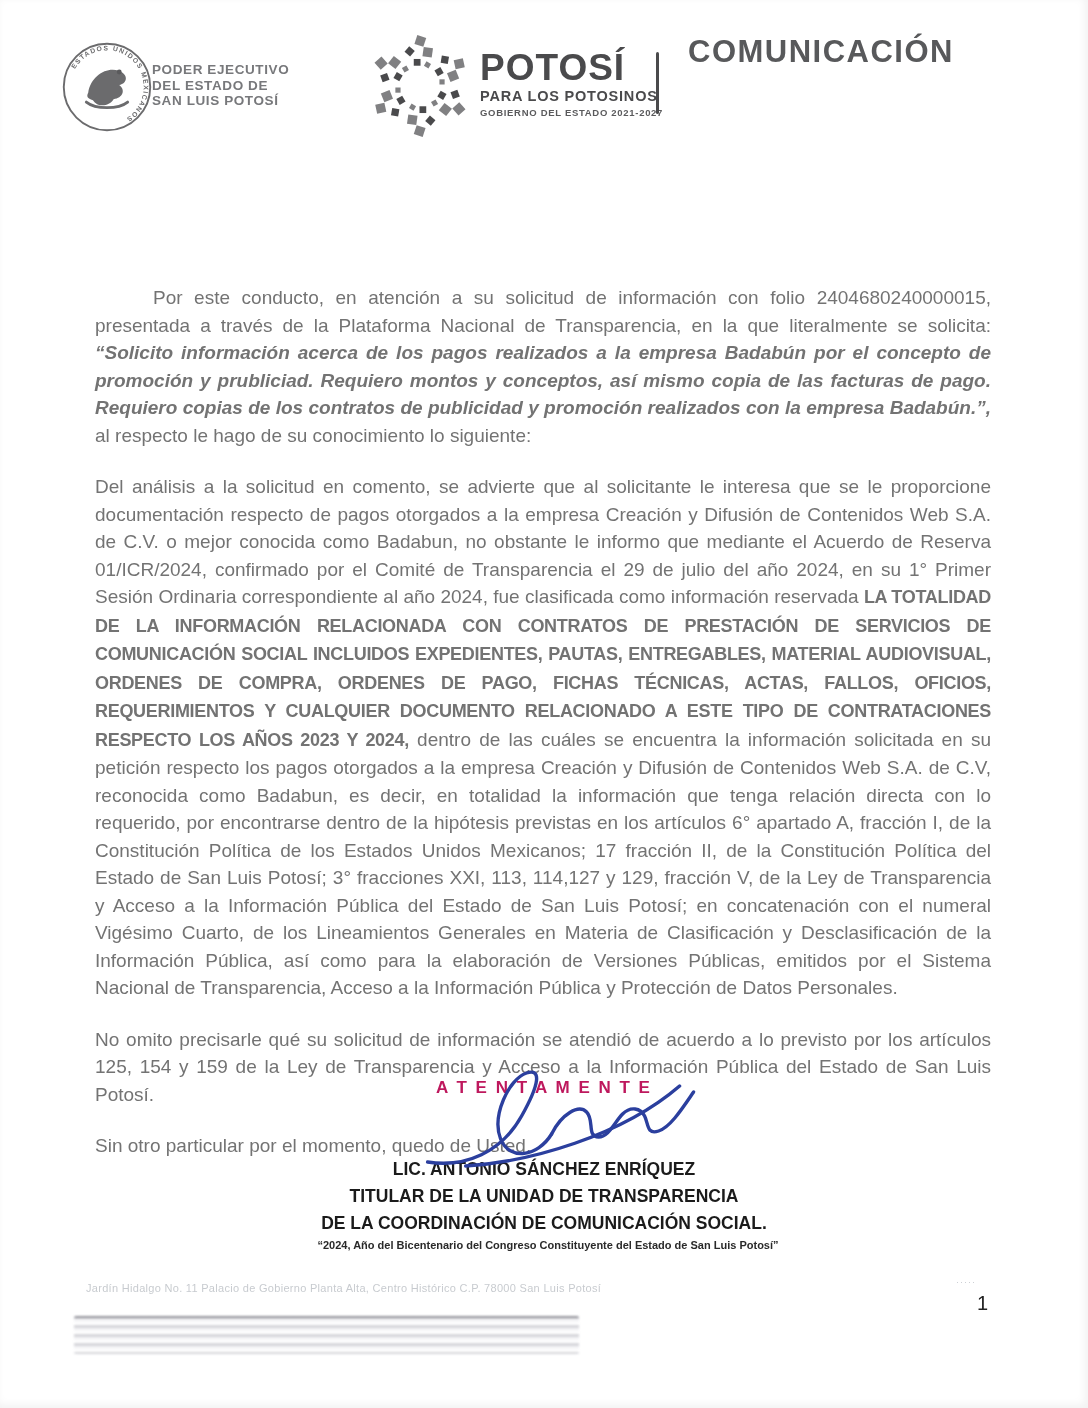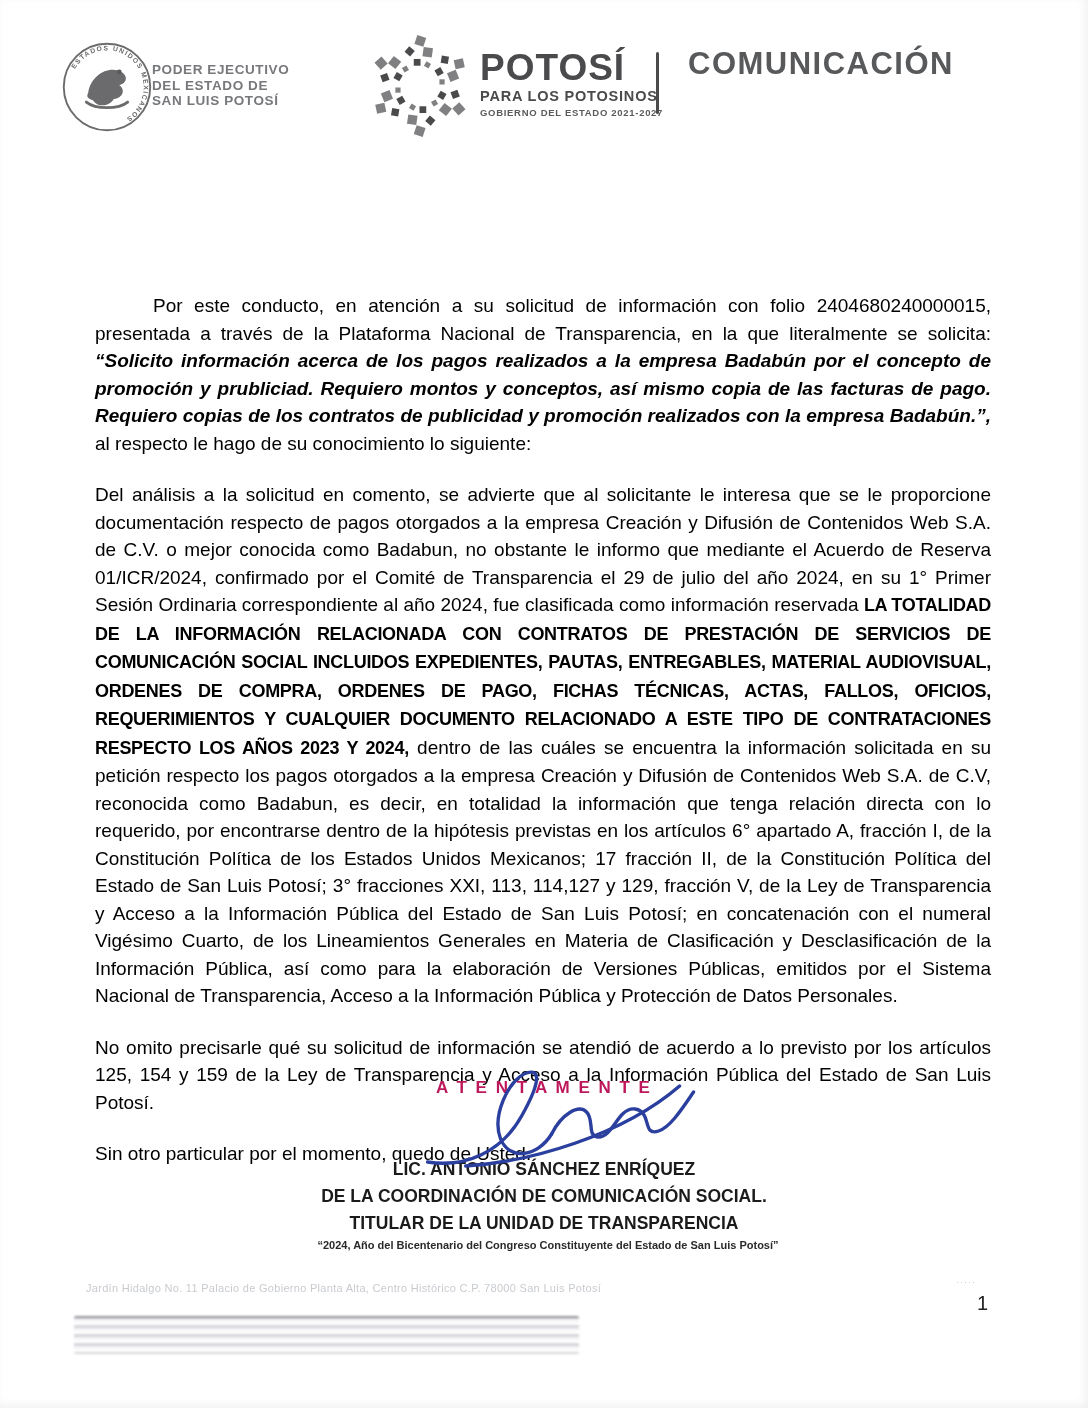--- a/index.html
+++ b/index.html
@@ -19,35 +19,35 @@
     position:absolute;left:152px;top:62px;
     font-size:13.5px;font-weight:bold;line-height:15.5px;
     color:#77787b;letter-spacing:.6px;
   }
   .flower{position:absolute;left:368px;top:34px;width:104px;height:104px;}
   .brand{position:absolute;left:480px;top:50px;color:#4a4a4c;}
   .brand-title{font-size:37px;font-weight:800;letter-spacing:1px;line-height:36px;}
   .brand-sub{font-size:14.5px;font-weight:800;letter-spacing:.8px;margin-top:2px;}
   .brand-sub2{font-size:9.5px;font-weight:700;letter-spacing:.7px;margin-top:3px;color:#5a5a5c;}
   .hdr-divider{position:absolute;left:656px;top:52px;width:3px;height:62px;background:#4a4a4c;border-radius:2px;}
-  .hdr-right{position:absolute;left:688px;top:48px;}
+  .hdr-right{position:absolute;left:688px;top:36px;}
   .hdr-right-title{font-size:31px;font-weight:800;letter-spacing:1.5px;color:#58595b;line-height:32px;}
   .hdr-right-sub{font-size:9.5px;font-weight:700;letter-spacing:1.2px;color:#c9c9cb;line-height:12px;margin-top:6px;}
   
   .refblock{
     position:absolute;right:103px;top:148px;
     text-align:right;font-size:13px;line-height:17.5px;color:#262626;
   }
   .refblock .b{font-weight:bold;}
   
   .addressee{position:absolute;left:95px;top:221px;font-size:17px;font-weight:bold;line-height:23px;color:#1b1b1b;}
   
   .body{
-    position:absolute;left:95px;top:292px;width:896px;
-    font-size:19px;line-height:27.5px;text-align:justify;color:#000000;
+    position:absolute;left:95px;top:284px;width:896px;
+    font-size:19px;line-height:27.5px;text-align:justify;color:#737373;
   }
   .body p{margin:0 0 24px 0;}
   .p1{text-indent:58px;}
   .q{font-weight:bold;font-style:italic;}
   .caps{font-weight:bold;font-size:18px;letter-spacing:-0.3px;}
   
   .sigblock{position:absolute;left:0;top:1078px;width:100%;text-align:center;}
   .closing{font-size:17px;font-weight:bold;letter-spacing:2px;color:#be185d;}
   .sig-svg{position:absolute;left:50%;top:-14px;transform:translateX(-44%);pointer-events:none;}
   .sig-name{margin-top:58px;font-size:17.5px;font-weight:bold;line-height:27px;color:#1b1b1b;}
@@ -137,22 +137,22 @@
     <svg class="sig-svg" width="310" height="118" viewBox="0 0 310 118">
       <g fill="none" stroke="#2b3f9e" stroke-width="3.4" stroke-linecap="round">
         <path d="M20 98 C58 104 94 88 114 52 C132 20 134 4 119 9 C101 15 84 52 93 75 C102 97 130 93 144 70"></path>
         <path d="M144 70 C154 50 171 40 179 48 C187 56 179 73 191 73 C201 73 207 58 215 50 C223 42 233 44 237 52 C241 60 239 71 251 67 C263 63 275 44 286 28"></path>
         <path d="M58 102 C122 98 214 72 272 22"></path>
       </g>
     </svg>
     <div class="closing">A T E N T A M E N T E</div>
     <div class="sig-name">
       <div>LIC. ANTONIO SÁNCHEZ ENRÍQUEZ</div>
+      <div>TITULAR DE LA UNIDAD DE TRANSPARENCIA</div>
       <div>DE LA COORDINACIÓN DE COMUNICACIÓN SOCIAL.</div>
-      <div>TITULAR DE LA UNIDAD DE TRANSPARENCIA</div>
     </div>
     <div class="sig-motto">“2024, Año del Bicentenario del Congreso Constituyente del Estado de San Luis Potosí”</div>
   </div>
 
   <div class="footer-address">Jardín Hidalgo No. 11 Palacio de Gobierno Planta Alta, Centro Histórico C.P. 78000 San Luis Potosí</div>
   <div class="footer-mark">·····</div>
   <div class="footer-smudge"></div>
   <div class="page-number">1</div>
 
 </div>

